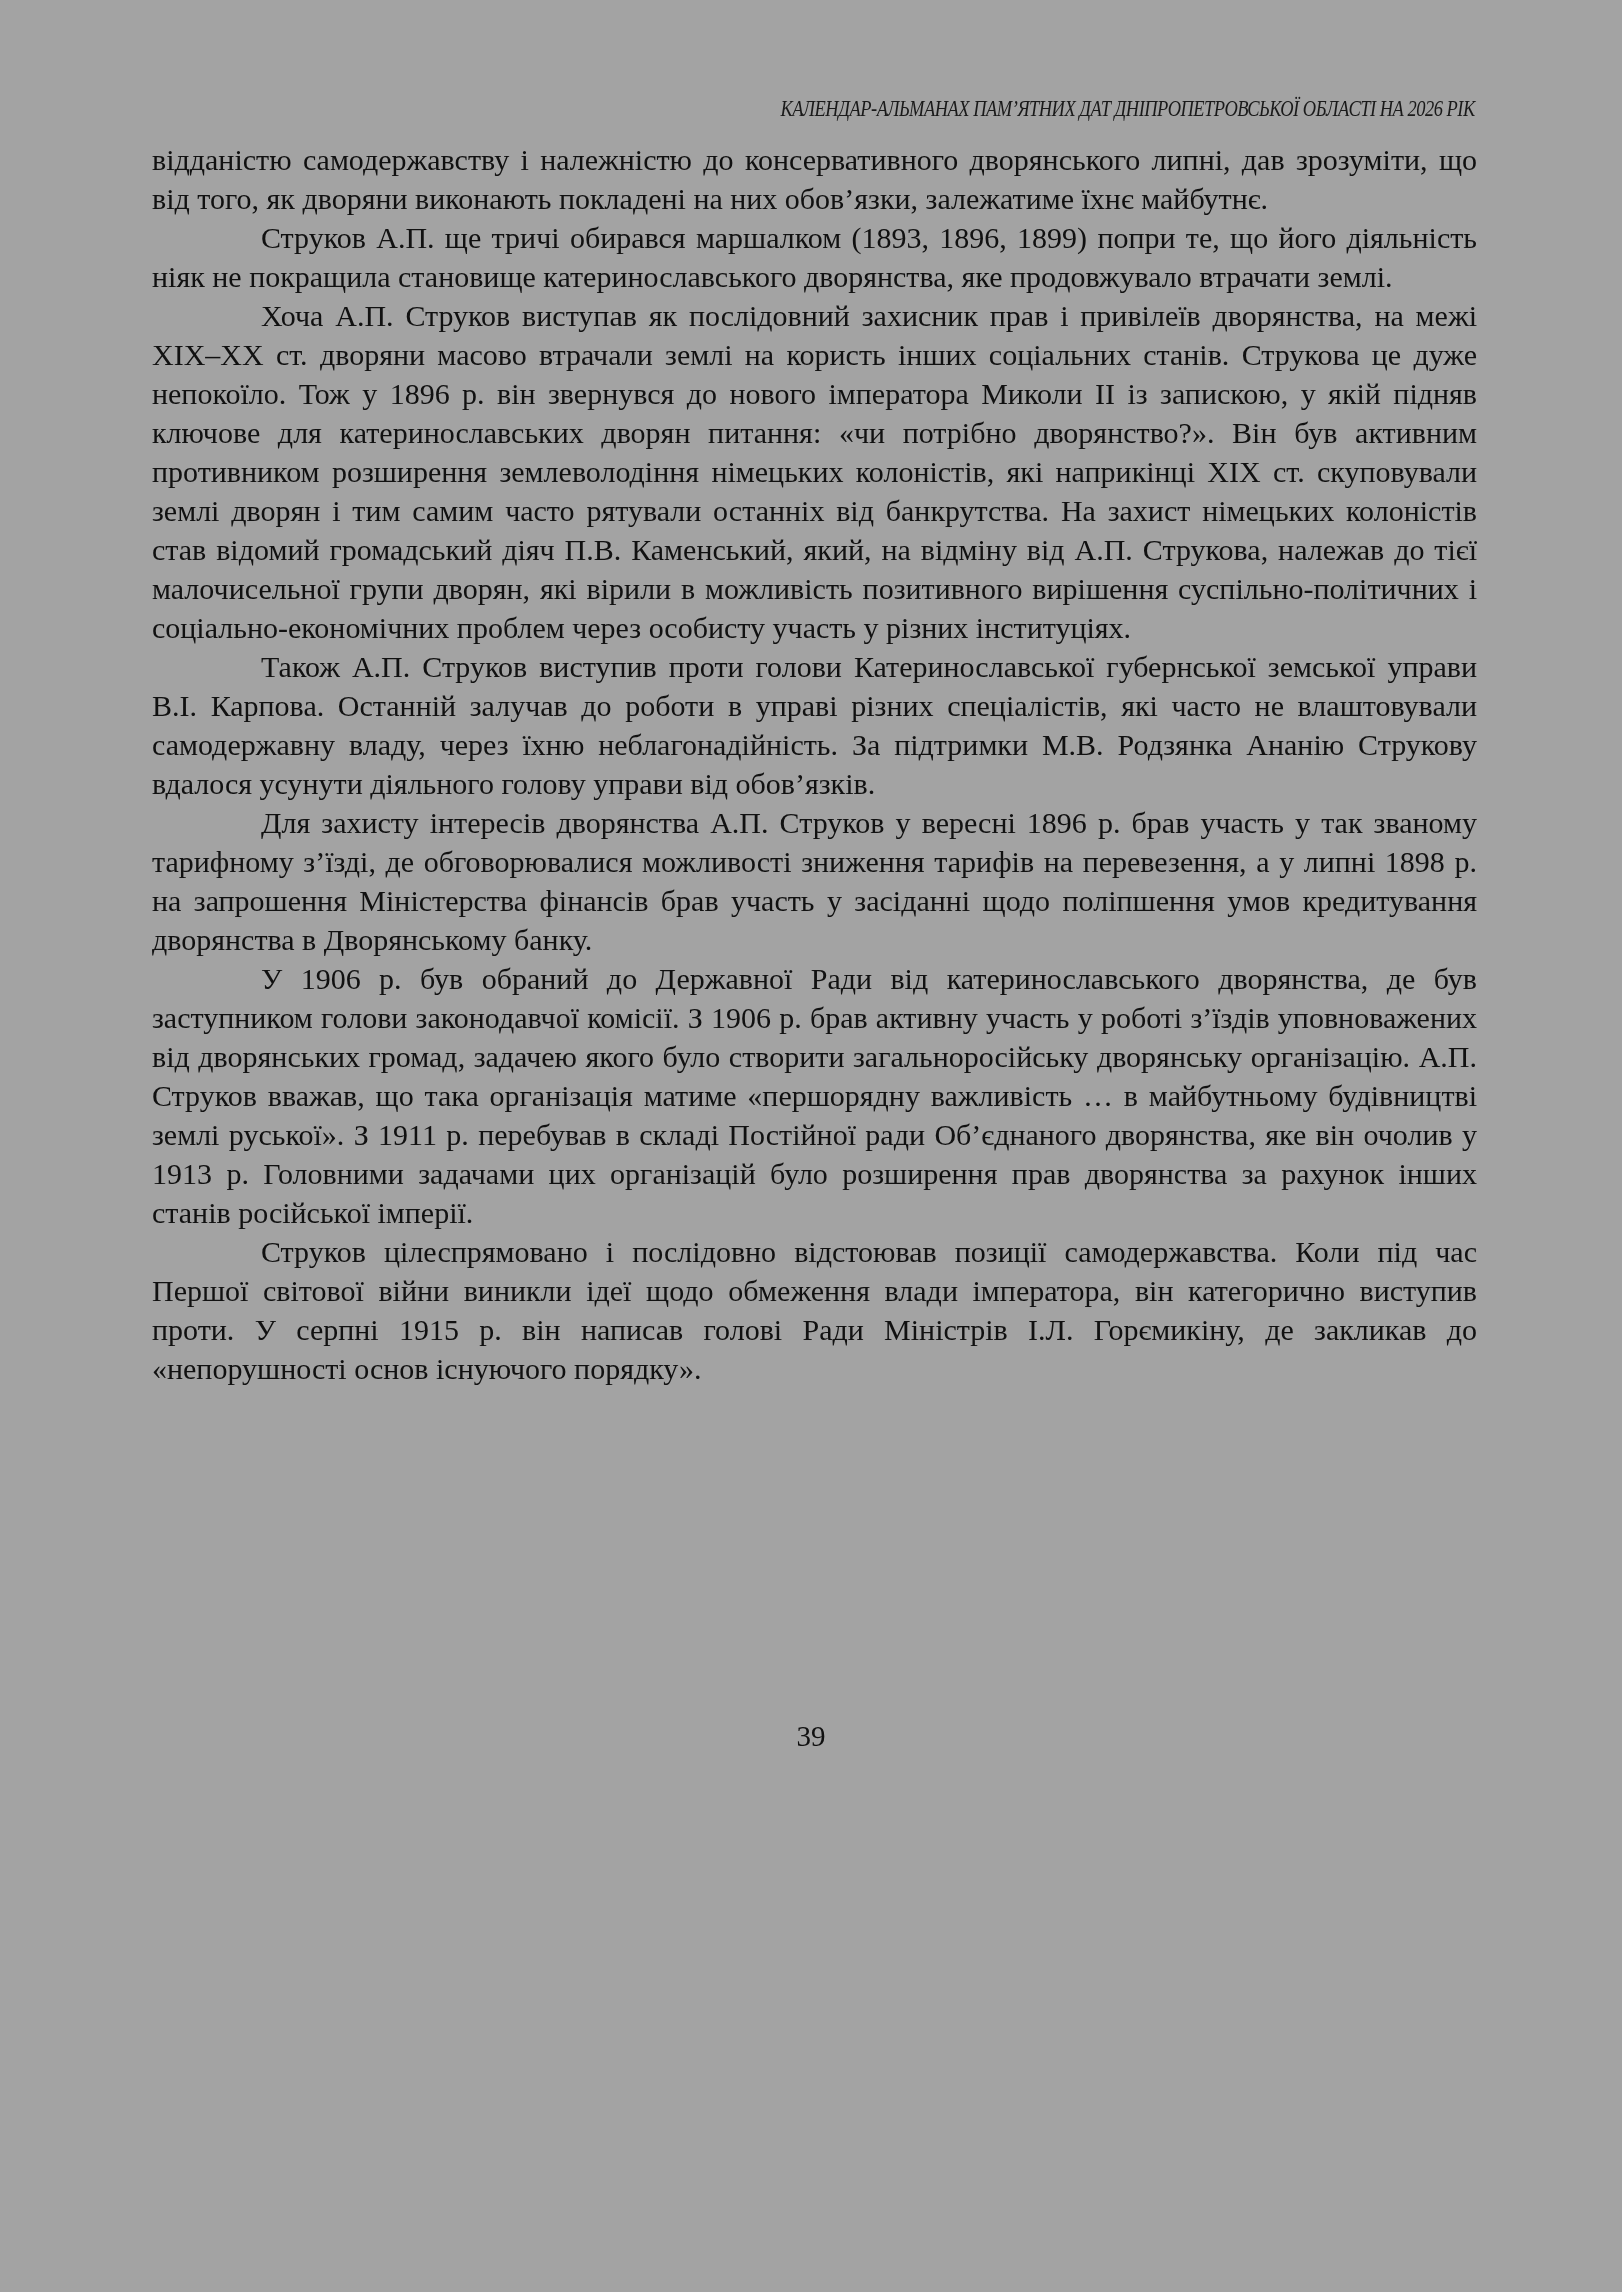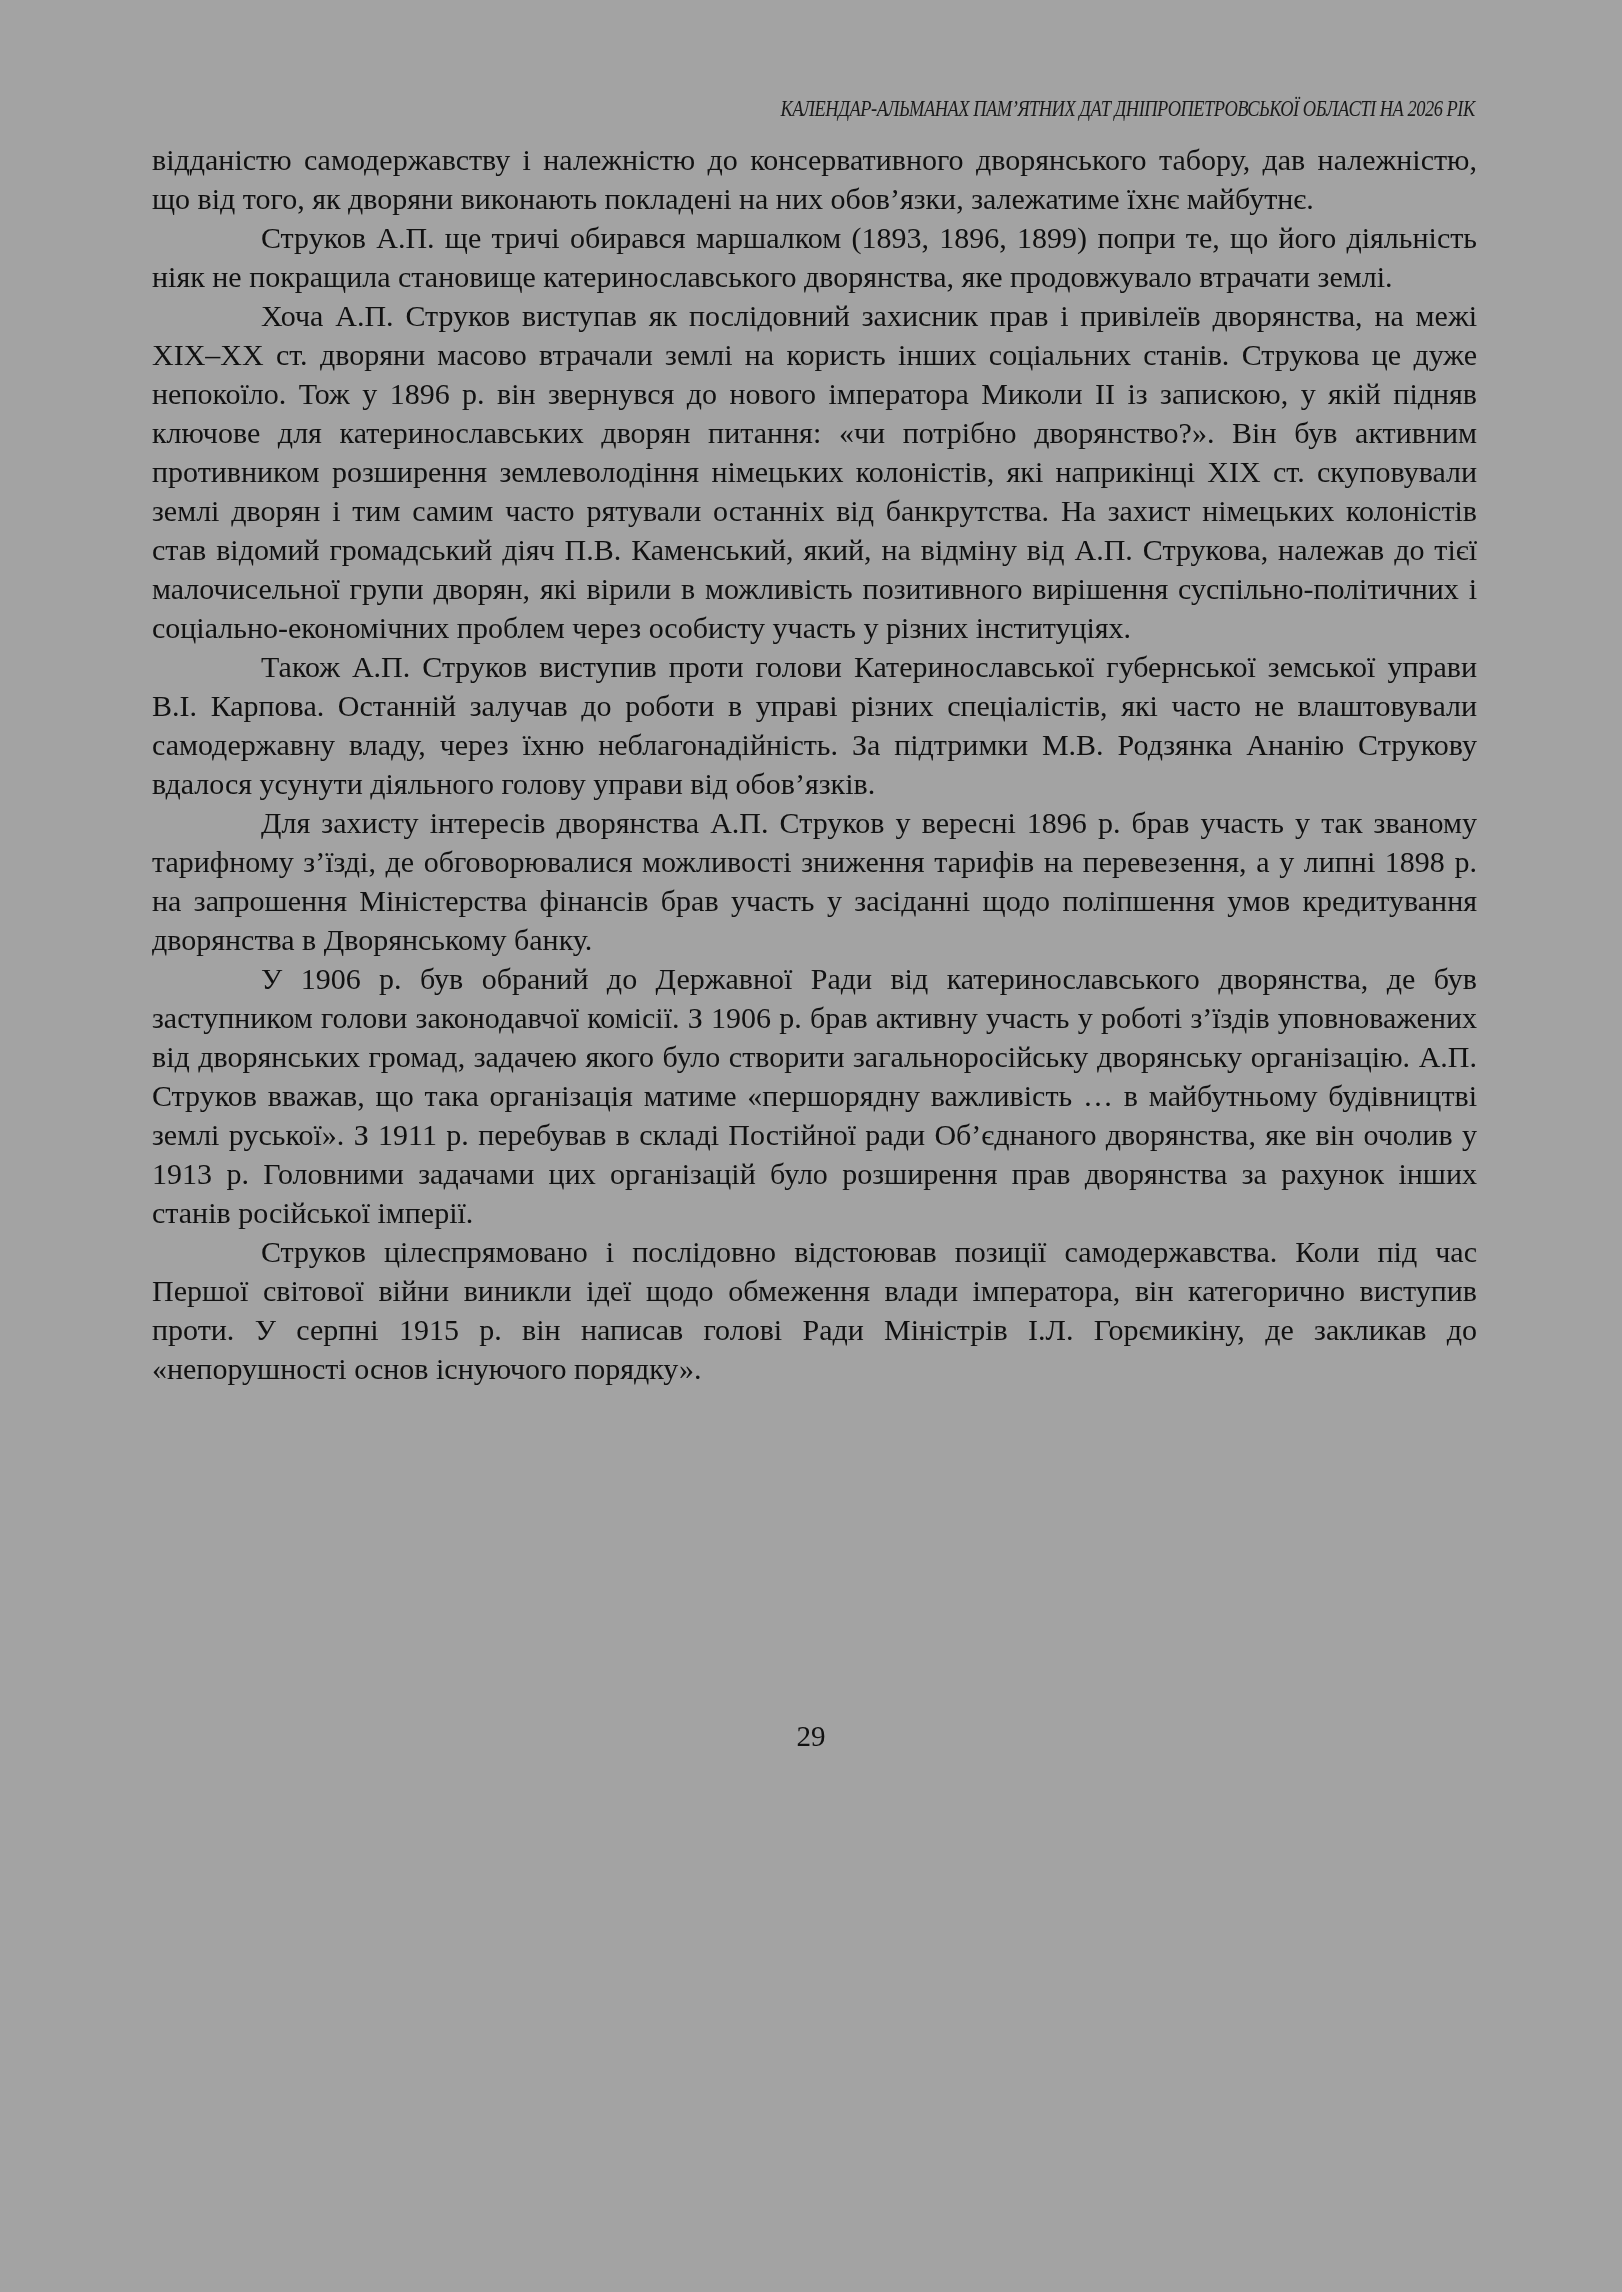--- a/index.html
+++ b/index.html
@@ -63,25 +63,25 @@
     }
   </style>
 </head>
 <body>
 
 <div class="page">
 
   <div class="running-header">КАЛЕНДАР-АЛЬМАНАХ ПАМ’ЯТНИХ ДАТ ДНІПРОПЕТРОВСЬКОЇ ОБЛАСТІ НА 2026 РІК</div>
 
   <div class="body-text">
-    <p class="continued">відданістю самодержавству і належністю до консервативного дворянського табору, дав належністю, що від того, як дворяни виконають покладені на них обов’язки, залежатиме їхнє майбутнє.</p>
+    <p class="continued">відданістю самодержавству і належністю до консервативного дворянського липні, дав зрозуміти, що від того, як дворяни виконають покладені на них обов’язки, залежатиме їхнє майбутнє.</p>
     <p>Струков А.П. ще тричі обирався маршалком (1893, 1896, 1899) попри те, що його діяльність ніяк не покращила становище катеринославського дворянства, яке продовжувало втрачати землі.</p>
     <p>Хоча А.П. Струков виступав як послідовний захисник прав і привілеїв дворянства, на межі XIX–XX ст. дворяни масово втрачали землі на користь інших соціальних станів. Струкова це дуже непокоїло. Тож у 1896 р. він звернувся до нового імператора Миколи II із запискою, у якій підняв ключове для катеринославських дворян питання: «чи потрібно дворянство?». Він був активним противником розширення землеволодіння німецьких колоністів, які наприкінці XIX ст. скуповували землі дворян і тим самим часто рятували останніх від банкрутства. На захист німецьких колоністів став відомий громадський діяч П.В. Каменський, який, на відміну від А.П. Струкова, належав до тієї малочисельної групи дворян, які вірили в можливість позитивного вирішення суспільно-політичних і соціально-економічних проблем через особисту участь у різних інституціях.</p>
     <p>Також А.П. Струков виступив проти голови Катеринославської губернської земської управи В.І. Карпова. Останній залучав до роботи в управі різних спеціалістів, які часто не влаштовували самодержавну владу, через їхню неблагонадійність. За підтримки М.В. Родзянка Ананію Струкову вдалося усунути діяльного голову управи від обов’язків.</p>
     <p>Для захисту інтересів дворянства А.П. Струков у вересні 1896 р. брав участь у так званому тарифному з’їзді, де обговорювалися можливості зниження тарифів на перевезення, а у липні 1898 р. на запрошення Міністерства фінансів брав участь у засіданні щодо поліпшення умов кредитування дворянства в Дворянському банку.</p>
     <p>У 1906 р. був обраний до Державної Ради від катеринославського дворянства, де був заступником голови законодавчої комісії. З 1906 р. брав активну участь у роботі з’їздів уповноважених від дворянських громад, задачею якого було створити загальноросійську дворянську організацію. А.П. Струков вважав, що така організація матиме «першорядну важливість … в майбутньому будівництві землі руської». З 1911 р. перебував в складі Постійної ради Об’єднаного дворянства, яке він очолив у 1913 р. Головними задачами цих організацій було розширення прав дворянства за рахунок інших станів російської імперії.</p>
     <p>Струков цілеспрямовано і послідовно відстоював позиції самодержавства. Коли під час Першої світової війни виникли ідеї щодо обмеження влади імператора, він категорично виступив проти. У серпні 1915 р. він написав голові Ради Міністрів І.Л. Горємикіну, де закликав до «непорушності основ існуючого порядку».</p>
   </div>
 
-  <div class="page-number">29</div>
+  <div class="page-number">39</div>
 
 </div>
 
 
 </body></html>

